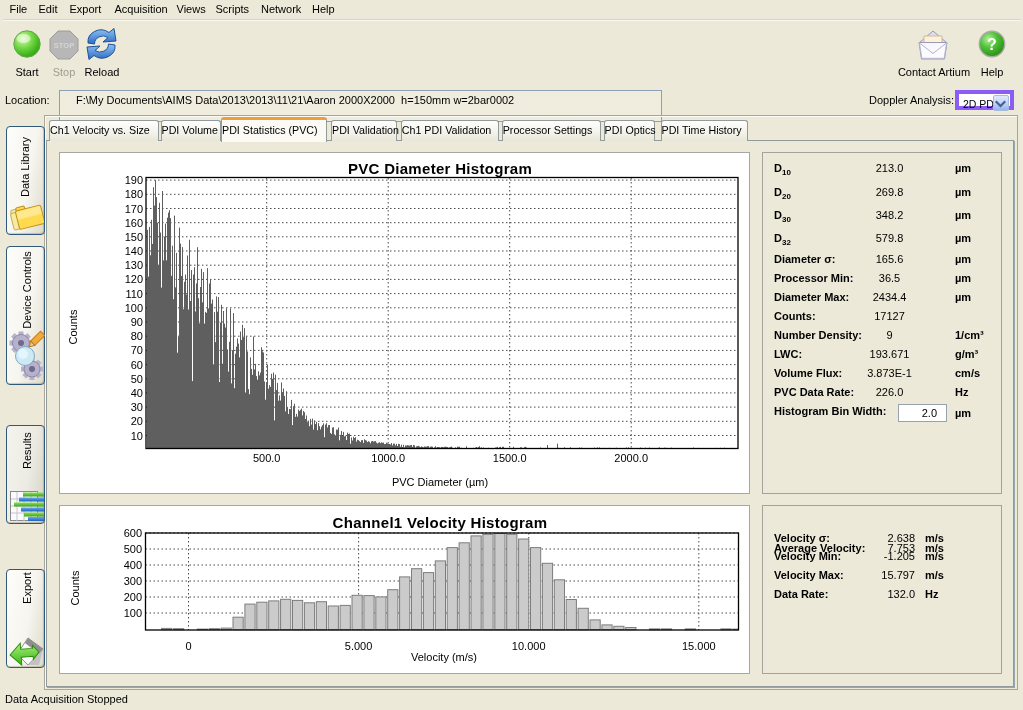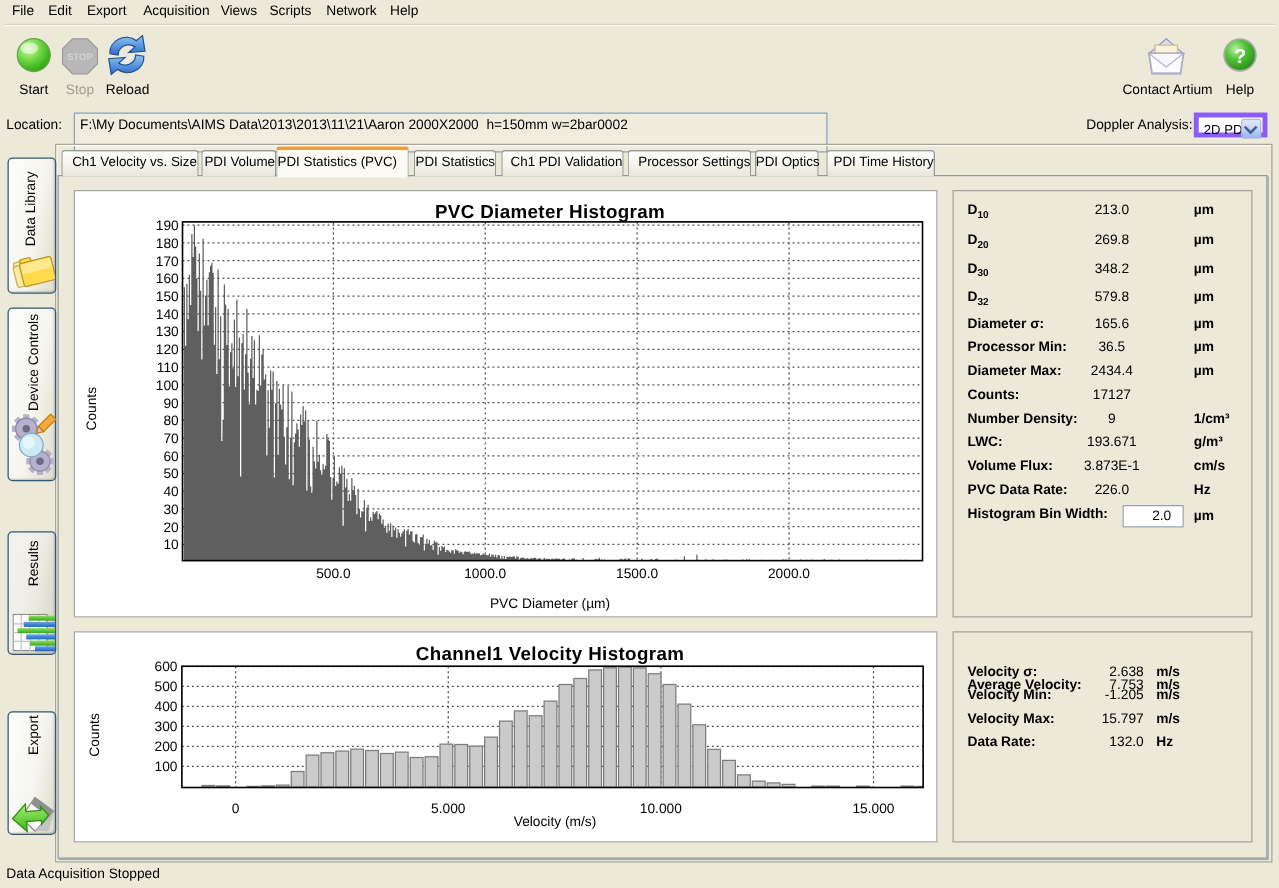--- a/index.html
+++ b/index.html
@@ -4,28 +4,28 @@
 *{margin:0;padding:0;box-sizing:border-box}
 html,body{width:1023px;height:710px;overflow:hidden}
 body{position:relative;background:#ece9d8;font-family:"Liberation Sans",sans-serif;font-size:11px;color:#000}
 .abs{position:absolute}
 #menubar{position:absolute;left:0;top:0;width:1023px;height:19px}
 #menubar span{position:absolute;top:3px}
 #mensep1{position:absolute;left:3px;top:19px;width:1018px;height:1px;background:#d9d5c3}
 #mensep2{position:absolute;left:3px;top:20px;width:1018px;height:1px;background:#f9f7ef}
 .tblab{position:absolute;top:66px;text-align:center}
 #loclab{position:absolute;left:5px;top:94px}
-#locfield{position:absolute;left:59px;top:90px;width:603px;height:32px;border:1px solid #8aa0b5;background:#f0eddf;line-height:18px;padding-left:4px;white-space:nowrap;overflow:hidden}
+#locfield{position:absolute;left:59px;top:90px;width:603px;height:32px;border:1px solid #8aa0b5;background:#f0eddf;line-height:18px;padding-left:16px;white-space:nowrap;overflow:hidden}
 #doplab{position:absolute;left:869px;top:94px}
 #dopcombo{position:absolute;left:955px;top:90px;width:59px;height:20px;border:4px solid #8b5cf6;background:#fff}
 #dopcombo .txt{position:absolute;left:4px;top:3.5px;font-size:10.5px}
 #doparrow{position:absolute;right:1px;top:1px;width:16px;height:16px;background:linear-gradient(180deg,#e0eafc,#c3d5f8 50%,#96b4ef);border:1px solid #aabbd8;border-radius:2px}
 #outerpanel{position:absolute;left:44px;top:115px;width:974px;height:575px;border:1px solid #aaa697;box-shadow:inset 1px 1px 0 #fbfaf4}
 #tabpane{position:absolute;left:46px;top:140px;width:968px;height:547px;background:#ece9d8;border:1px solid #919b9c;box-shadow:1px 1px 0 #98a6ad}
-.tab{position:absolute;top:120px;height:21px;white-space:nowrap;font-size:10.7px;border:1px solid #919b9c;border-bottom:none;border-radius:3px 3px 0 0;background:linear-gradient(180deg,#fefefe,#f3f2ea 60%,#e8e6d8);text-align:right;line-height:19px;z-index:3}
+.tab{position:absolute;top:120px;height:21px;white-space:nowrap;font-size:10.7px;border:1px solid #919b9c;border-bottom:none;border-radius:3px 3px 0 0;background:linear-gradient(180deg,#fefefe,#f3f2ea 60%,#e8e6d8);text-align:left;line-height:19px;z-index:3}
 .tab.sel{top:117px;height:25px;margin-left:-2px;padding-right:16px;background:#fbfaf5;border-top:3px solid #ec9f3a;line-height:20px;z-index:4}
 .wpanel{position:absolute;background:#fff;border:1px solid #a7a7a2}
 .spanel{position:absolute;background:#ece9d8;border:1px solid #a3a39c}
 svg text{font-family:"Liberation Sans",sans-serif;font-size:11px}
 svg .ttl{font-size:15px;font-weight:bold;letter-spacing:0.3px}
 .srow{position:absolute;left:774px;width:180px;height:14px}
 .srow .slab{position:absolute;left:0}
 .srow .sval{position:absolute;left:60px;width:111px;text-align:center}
 .srow .sun{position:absolute;left:181px}
 .srow .sval2{position:absolute;left:30px;width:111px;text-align:right}
@@ -116,21 +116,21 @@
  <div id="doparrow"><svg width="14" height="14">
         <polygon points="2.5,4.5 6.5,8.5 10.5,4.5 12,6 6.5,11.5 1,6" fill="#44608e"></polygon>
       </svg></div>
 </div>
 
 <div id="outerpanel"></div>
 <div id="tabpane"></div>
 <div class="tab" style="left:49.0px;width:109.5px">Ch1 Velocity vs. Size</div>
 <div class="tab" style="left:160.5px;width:60.5px">PDI Volume</div>
 <div class="tab sel" style="left:223.0px;width:105.5px">PDI Statistics (PVC)</div>
-<div class="tab" style="left:331.0px;width:66.0px">PDI Statistics</div>
+<div class="tab" style="left:331.0px;width:66.0px">PDI Validation</div>
 <div class="tab" style="left:400.8px;width:98.2px">Ch1 PDI Validation</div>
 <div class="tab" style="left:501.7px;width:99.6px">Processor Settings</div>
 <div class="tab" style="left:603.6px;width:51.6px">PDI Optics</div>
 <div class="tab" style="left:660.5px;width:87.5px">PDI Time History</div>
 
 <div class="sbtn" style="top:126px;height:109px">
  <div class="lbl" style="left:-16px;top:34px;width:68px;text-align:center">Data Library</div>
  <svg class="abs" style="left:2px;top:70px" width="35" height="36">
   <g transform="rotate(-14 17 18)">
         <rect x="3" y="10" width="8" height="5" rx="1.5" fill="#f7ecae" stroke="#c8ae52"></rect>

